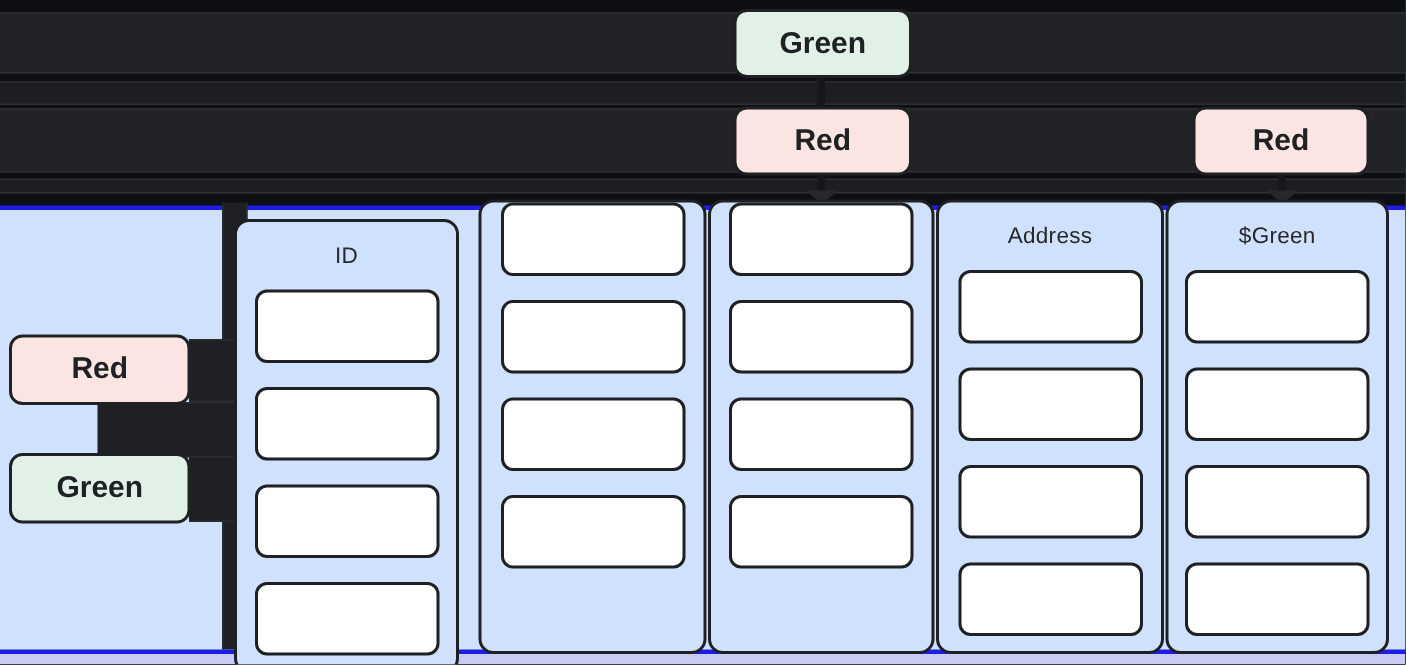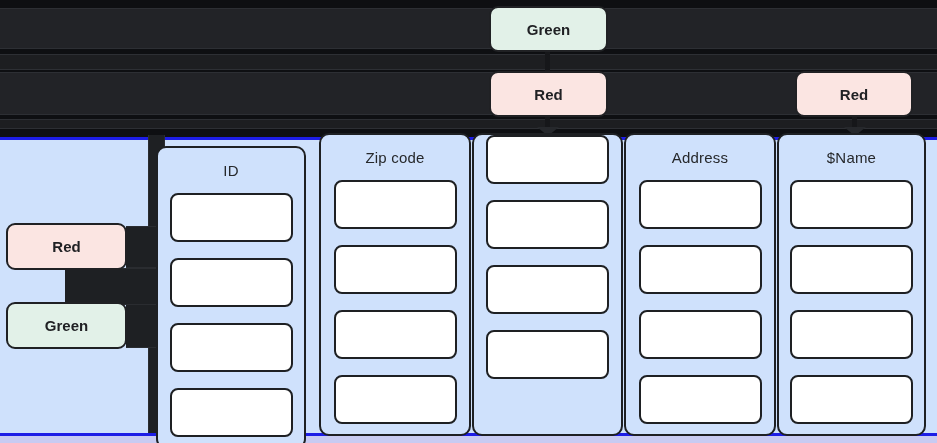--- a/index.html
+++ b/index.html
@@ -16,21 +16,21 @@
     position:relative;width:937px;height:443px;overflow:hidden;
     background:var(--page-bg);
     font-family:"Liberation Sans", sans-serif;
   }
   .lane{position:absolute;left:0;width:937px;background:var(--lane-bar);
     border-top:1px solid var(--lane-edge);border-bottom:1px solid var(--lane-edge);}
   .lane.thin{background:var(--lane-bar-thin);}
   .badge{
     position:absolute;display:flex;align-items:center;justify-content:center;
     border:2px solid var(--badge-border);border-radius:9px;
-    font-size:15px;font-weight:bold;color:var(--text-dark);
+    font-size:20px;font-weight:bold;color:var(--text-dark);
   }
   .badge.green{background:var(--green-badge);}
   .badge.red{background:var(--red-badge);align-items:center;}
   .connector{position:absolute;width:5px;background:var(--connector);}
   .arrowhead{
     position:absolute;width:0;height:0;
     border-left:11px solid transparent;border-right:11px solid transparent;
     border-top:9px solid var(--arrow);
   }
   #selected-panel{
@@ -100,21 +100,20 @@
 
   <div class="column" style="left:156px;width:150px;margin-top:13px;">
     <div class="col-header">ID</div>
     <div class="cell"></div>
     <div class="cell"></div>
     <div class="cell"></div>
     <div class="cell"></div>
   </div>
 
   <div class="column" style="left:319px;width:152px;">
-    <div class="col-header">Zip code</div>
     <div class="cell"></div>
     <div class="cell"></div>
     <div class="cell"></div>
     <div class="cell"></div>
   </div>
 
   <div class="column" style="left:472px;width:151px;">
     <div class="cell"></div>
     <div class="cell"></div>
     <div class="cell"></div>
@@ -123,20 +122,20 @@
 
   <div class="column" style="left:624px;width:152px;">
     <div class="col-header">Address</div>
     <div class="cell"></div>
     <div class="cell"></div>
     <div class="cell"></div>
     <div class="cell"></div>
   </div>
 
   <div class="column" style="left:777px;width:149px;">
-    <div class="col-header">$Name</div>
+    <div class="col-header">$Green</div>
     <div class="cell"></div>
     <div class="cell"></div>
     <div class="cell"></div>
     <div class="cell"></div>
   </div>
 
 </div>
 
 </body></html>

